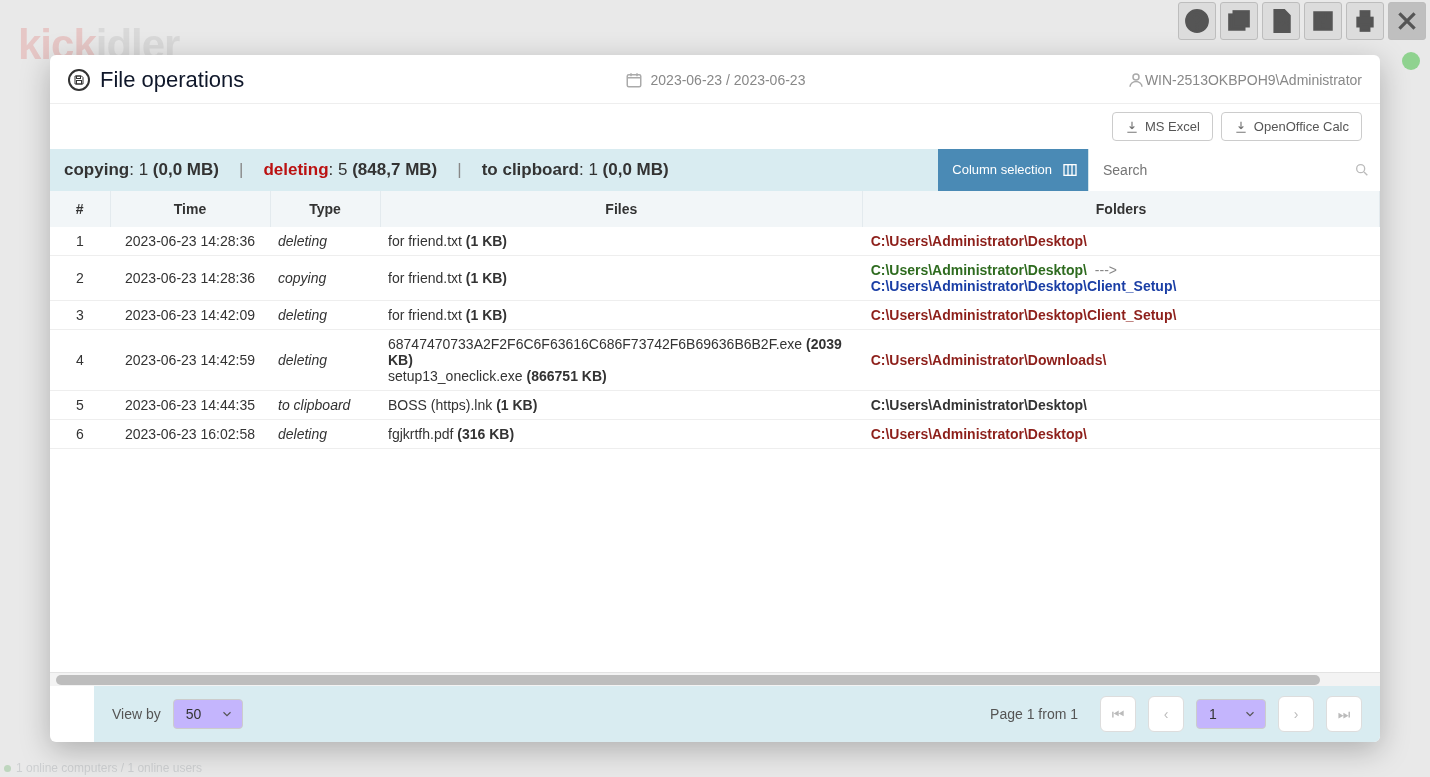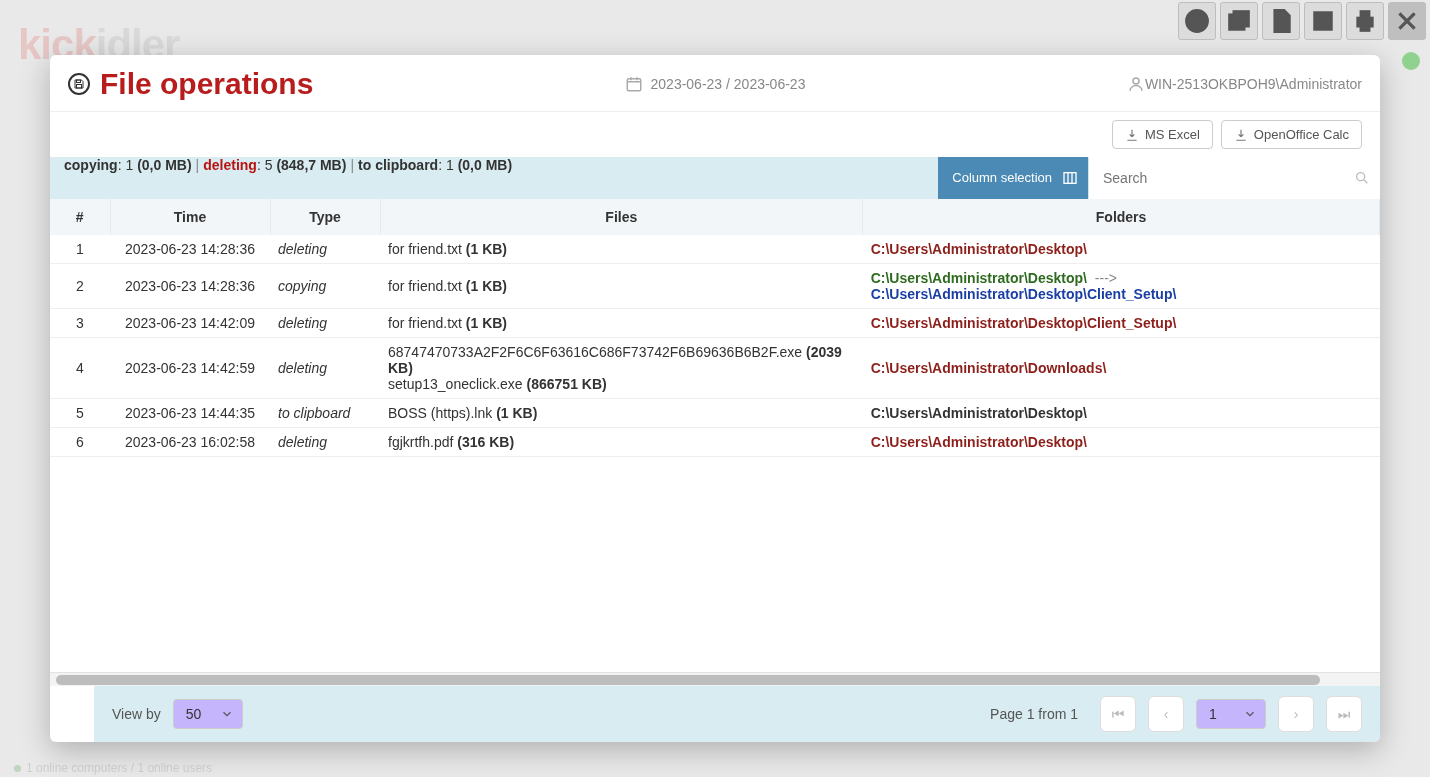--- a/index.html
+++ b/index.html
@@ -2,50 +2,50 @@
 <html><head>
 <meta charset="utf-8">
 <style>
   * { box-sizing: border-box; margin: 0; padding: 0; }
   html, body { width: 1430px; height: 777px; font-family: "Segoe UI", Arial, sans-serif; font-size: 14px; color: #333; background: #e9e9e9; overflow: hidden; }
 
   
   .bg-layer { position:absolute; inset:0; opacity:0.35; }
   .bg-logo { position:absolute; top:21px; left:18px; font-size:42px; font-weight:800; color:#bdbdbd; letter-spacing:-1px; }
   .bg-logo .k { color:#e28a87; }
-  .bg-status { position:absolute; bottom:2px; left:14px; font-size:12px; color:#9aa0a5; }
+  .bg-status { position:absolute; bottom:2px; left:4px; font-size:12px; color:#9aa0a5; }
   .bg-status::before { content:""; display:inline-block; width:7px; height:7px; background:#6fb36f; border-radius:50%; margin-right:5px; vertical-align:middle; }
   .bg-green-dot { position:absolute; top:52px; right:10px; width:18px; height:18px; border-radius:50%; background:#8fd28f; z-index:2; }
 
   
   .top-toolbar { position:absolute; top:2px; right:4px; display:flex; gap:4px; z-index:20; }
   .top-toolbar .tb-btn { width:38px; height:38px; background:#dcdcdc; border:1px solid #bdbdbd; border-radius:3px; display:flex; align-items:center; justify-content:center; cursor:pointer; }
   .top-toolbar .tb-btn svg { width:26px; height:26px; stroke:#555; fill:#555; }
   .top-toolbar .tb-close { background:#bfbfbf; }
 
   
   .panel { position:absolute; top:55px; left:50px; right:50px; bottom:35px; background:#fff; border-radius:6px; box-shadow:0 8px 30px rgba(0,0,0,0.25); display:flex; flex-direction:column; overflow:hidden; }
 
   
   .hdr1 { display:flex; align-items:center; padding:12px 18px 10px; border-bottom:1px solid #eee; }
   .hdr1 .title-wrap { display:flex; align-items:center; gap:10px; flex:1; }
   .hdr1 .title-icon { width:22px; height:22px; border:2px solid #333; border-radius:50%; display:flex; align-items:center; justify-content:center; }
   .hdr1 .title-icon svg { width:12px; height:12px; stroke:#333; fill:none; stroke-width:2; }
-  .hdr1 h1 { font-size:30px; font-weight:700; color:#b91c1c; }
+  .hdr1 h1 { font-size:22px; font-weight:400; color:#0f172a; }
   .hdr1 .date { color:#888; display:flex; align-items:center; gap:8px; flex:1; justify-content:center; }
   .hdr1 .user { color:#888; display:flex; align-items:center; justify-content:flex-end; flex:1;}
   .icon-sm { width:18px; height:18px; stroke:#aaa; fill:none; stroke-width:2; }
 
   
   .hdr2 { display:flex; justify-content:flex-end; gap:8px; padding:8px 18px; }
   .btn-outline { border:1px solid #ccc; background:#fff; border-radius:4px; padding:6px 12px; font-size:13px; color:#555; cursor:pointer; display:flex; align-items:center; gap:6px; }
 
   
   .bar { display:flex; align-items:stretch; background:#d9ecf1; padding:0 0 0 14px; height:42px; }
-  .bar .stats { display:flex; align-items:flex-start; font-size:14px; color:#333; gap:0; flex:1; }
+  .bar .stats { display:flex; align-items:center; font-size:17px; color:#333; gap:16px; flex:1; }
   .bar .stats b { font-weight:700; }
   .bar .stats .del { color:#b11; font-weight:600; }
   .bar .stats .sep { color:#888; padding:0 4px; }
   .col-sel { background:#4a8ab5; color:#fff; padding:4px 36px 4px 14px; position:relative; display:flex; align-items:center; font-size:13px; line-height:1.15; cursor:pointer; min-width:140px; }
   .col-sel .smallico { position:absolute; right:10px; top:50%; transform:translateY(-50%); }
   .sel-wrap { position:relative; background:#fff; border-left:1px solid #d3e4ea; width:240px; display:flex; align-items:center; padding:0 30px 0 14px; cursor:pointer; }
   .sel-wrap .chev { position:absolute; right:10px; }
   .search-wrap { position:relative; background:#fff; border-left:1px solid #d3e4ea; width:292px; display:flex; align-items:center; padding:0 34px 0 14px; }
   .search-wrap input { border:none; outline:none; width:100%; font-size:14px; font-family:inherit; }
   .search-wrap .mag { position:absolute; right:10px; stroke:#bbb; }

